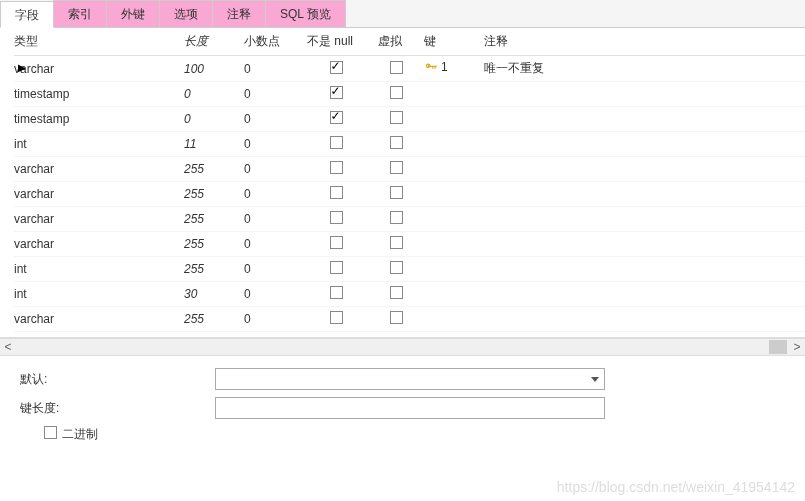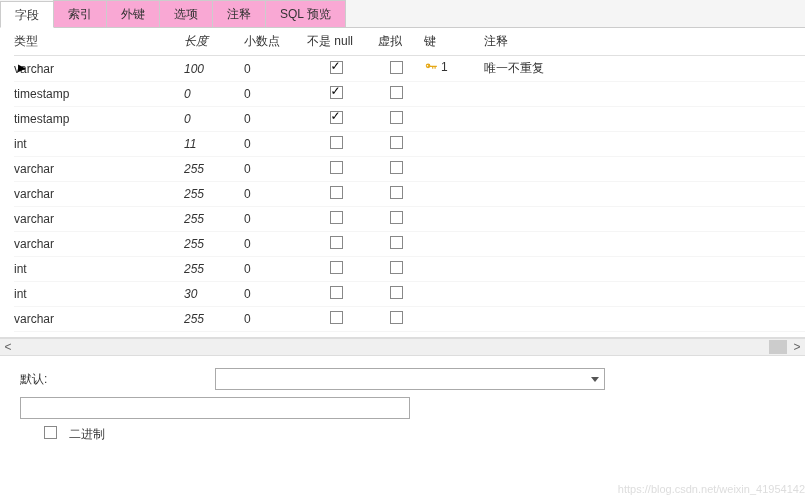--- a/index.html
+++ b/index.html
@@ -25,23 +25,23 @@
 .row-marker { position: absolute; left: 4px; font-size: 10px; color: #000; }
 .hscroll { height: 18px; background: #f0f0f0; display: flex; align-items: center; justify-content: space-between; border-top: 1px solid #ddd; border-bottom: 1px solid #ddd; }
 .hscroll .arrow { width: 16px; text-align: center; color: #666; cursor: pointer; }
 .hscroll .thumb { width: 18px; height: 14px; background: #ccc; margin-right: 2px; }
 .props { padding: 12px 20px; }
 .prow { display: flex; align-items: center; margin-bottom: 7px; }
 .plabel { width: 195px; }
 .pinput { width: 390px; height: 22px; border: 1px solid #aaa; padding: 2px 6px; font-size: 12px; background: #fff; appearance: none; }
 .pselect-wrap { position: relative; width: 390px; }
 .pselect-wrap::after { content: ""; position: absolute; right: 6px; top: 9px; border-left: 4px solid transparent; border-right: 4px solid transparent; border-top: 5px solid #555; pointer-events: none; }
-.pchk { display: flex; gap: 12px; padding-left: 24px; }
+.pchk { display: flex; gap: 5px; padding-left: 24px; }
 .pchk .chk { margin-left: 0; }
-.watermark { position: absolute; right: 0; bottom: 6px; color: #ddd; font-size: 11px; font-family: Arial; pointer-events: none; }
+.watermark { position: absolute; right: 10px; bottom: 6px; color: #ddd; font-size: 14px; font-family: Arial; pointer-events: none; }
 </style>
 </head>
 <body>
 
 <div class="tabs" id="tabs">
     <div class="tab active">字段</div>
     <div class="tab">索引</div>
     <div class="tab">外键</div>
     <div class="tab">选项</div>
     <div class="tab">注释</div>
@@ -177,20 +177,21 @@
   <span class="thumb"></span>
   <span class="arrow">&gt;</span>
 </div>
 
 <div class="props">
   <div class="prow">
     <span class="plabel">默认:</span>
     <div class="pselect-wrap"><input class="pinput" value="" style=""></div>
   </div>
   <div class="prow">
+    <span class="plabel">键长度:</span>
     <input class="pinput" value="" style="">
   </div>
   <div class="prow">
     <div class="pchk">
       <span class="chk"></span>
       <span>二进制</span>
     </div>
   </div>
 </div>
 

